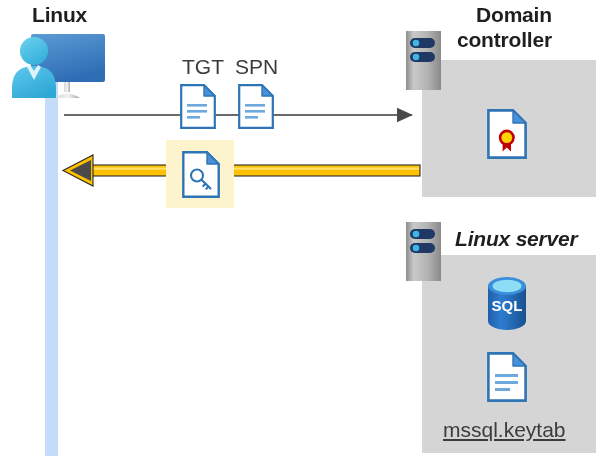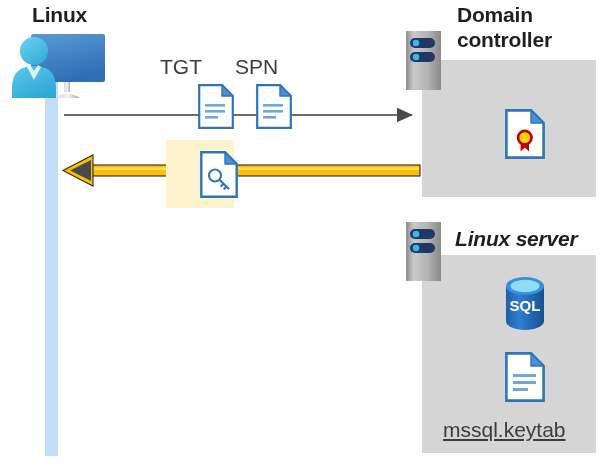--- a/index.html
+++ b/index.html
@@ -70,33 +70,33 @@
   .highlight-box {
     position: absolute;
     left: 166px;
     top: 140px;
     width: 68px;
     height: 68px;
     background: #fdf3cd;
   }
 
   
-  .doc-icon { position: absolute; margin-left: 18px; }
+  .doc-icon { position: absolute; }
   #tgt-doc  { left: 180px; top: 84px;  width: 36px; height: 45px; }
   #spn-doc  { left: 238px; top: 84px;  width: 36px; height: 45px; }
   #key-doc  { left: 182px; top: 151px; width: 38px; height: 47px; }
   #cert-doc { left: 487px; top: 109px; width: 40px; height: 50px; }
   #keytab-doc { left: 487px; top: 352px; width: 40px; height: 50px; }
   #sql-db   { left: 485px; top: 277px; width: 44px; height: 53px; }
 
   
   #client-title { left: 32px;  top: 2px;  }
-  #dc-title     { left: 457px; top: 2px;  }
+  #dc-title     { left: 457px; top: 2px; text-align: right;  }
   #lnx-title    { left: 455px; top: 226px; font-style: italic; }
-  #tgt-label    { left: 160px; top: 55px; }
+  #tgt-label    { left: 182px; top: 55px; }
   #spn-label    { left: 235px; top: 55px; text-align: right; }
   #keytab-label { left: 443px; top: 418px; text-decoration: underline; }
 </style>
 </head>
 <body>
 
 <div id="canvas">
 
   <div class="lifeline"></div>
 

